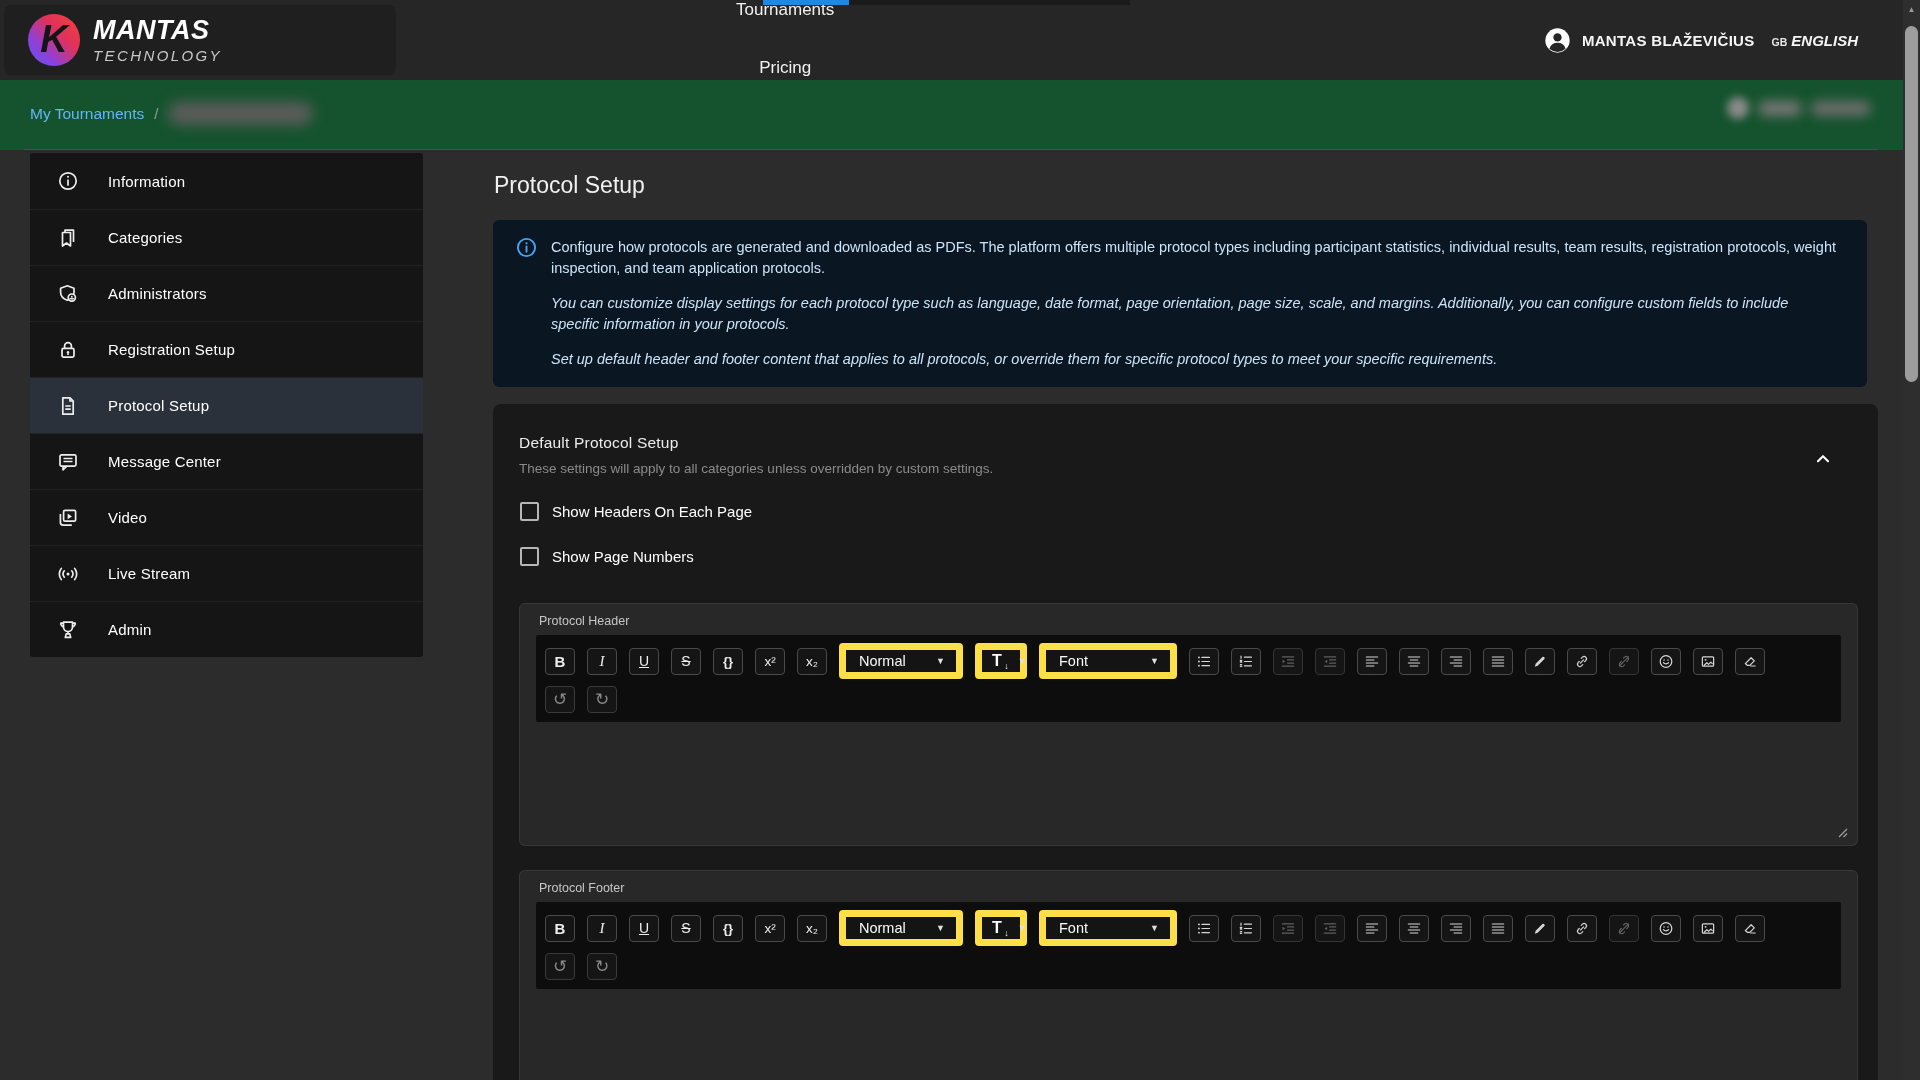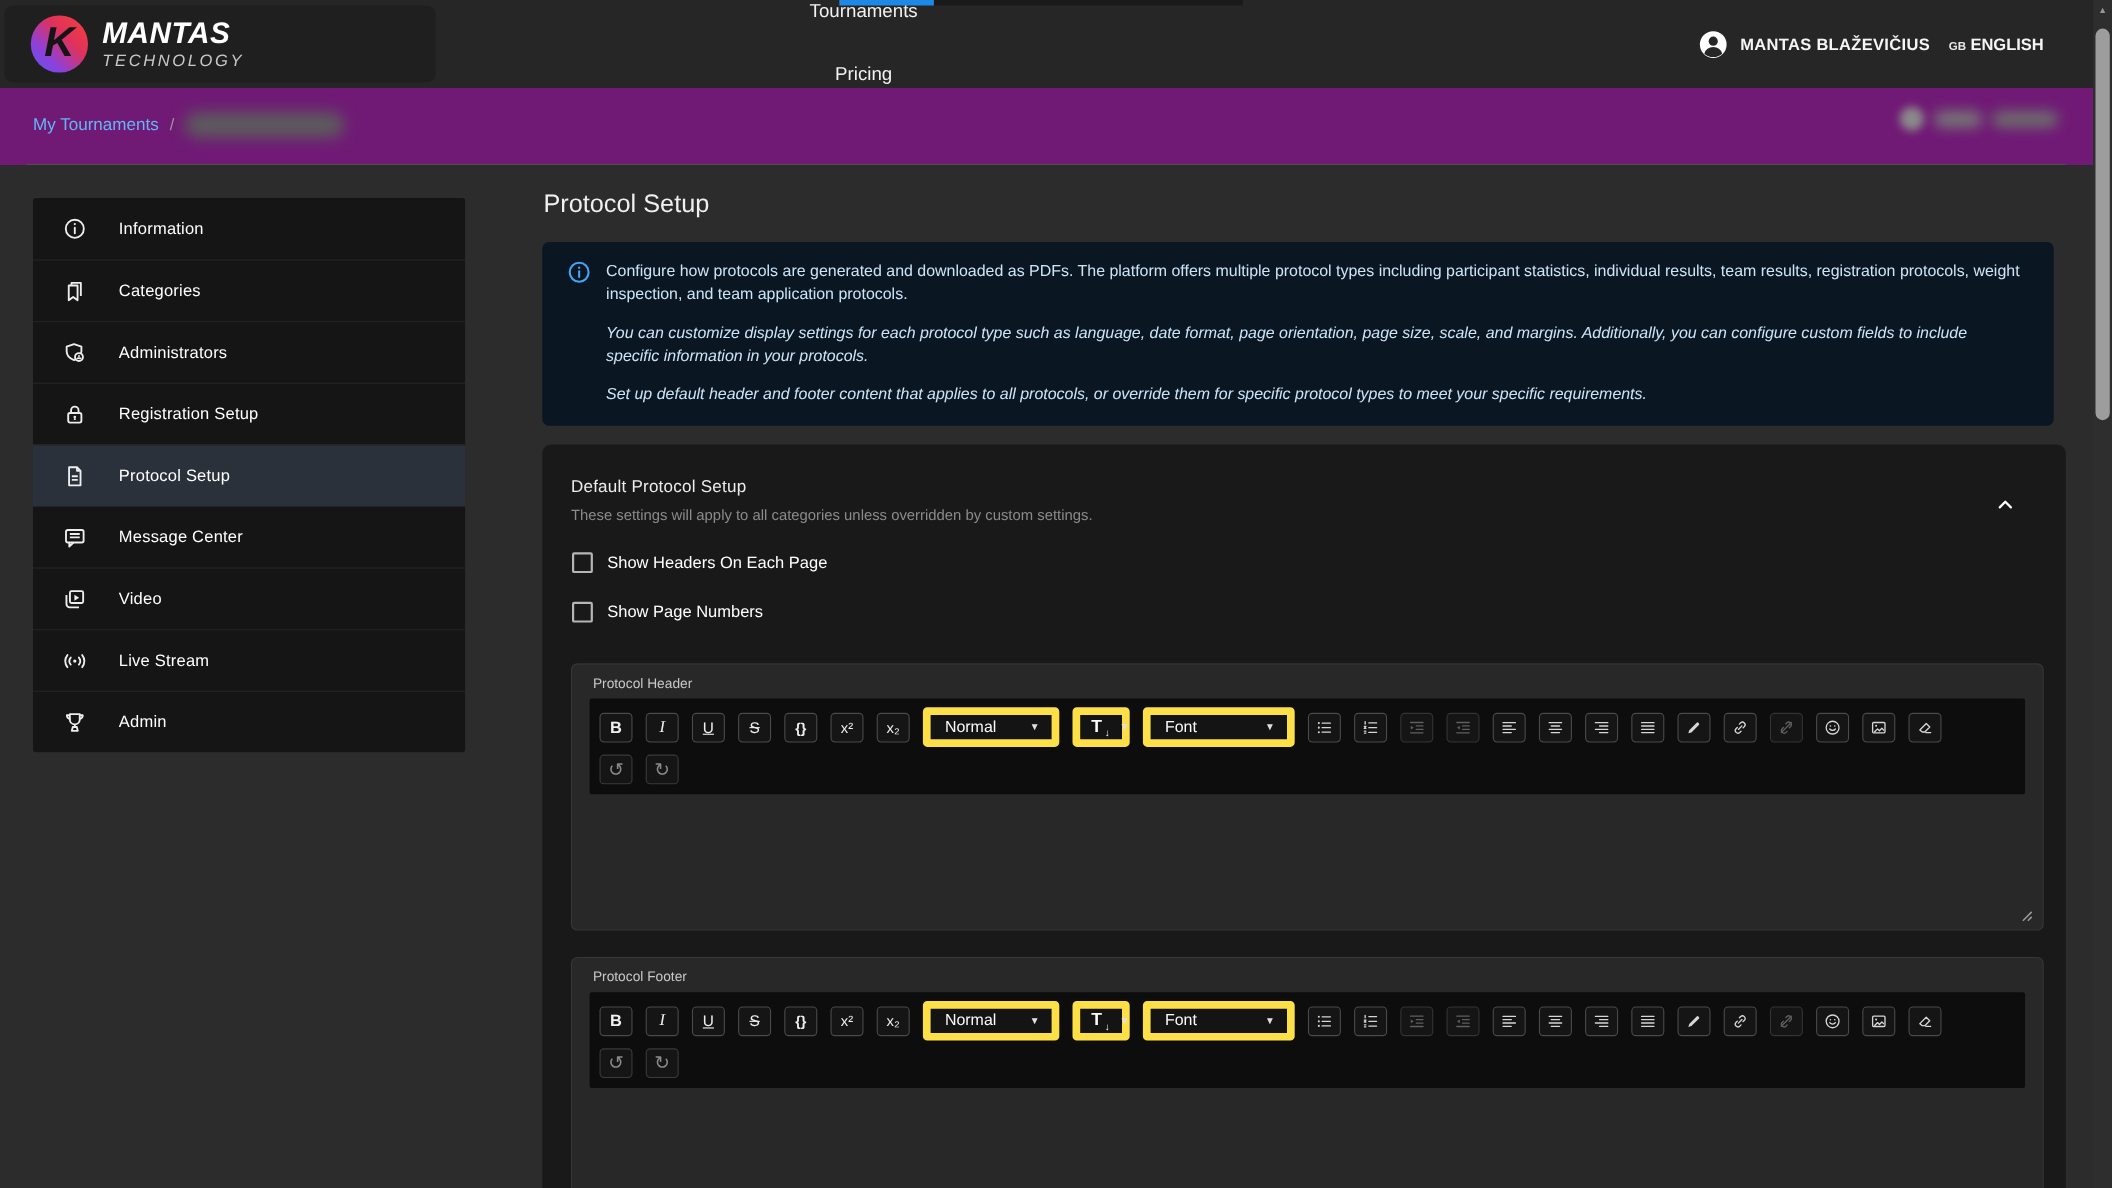--- a/index.html
+++ b/index.html
@@ -22,37 +22,37 @@
   .brand-text{margin-left:13px;}
   .brand-name{font-size:27px;font-weight:800;font-style:italic;color:#fff;letter-spacing:.5px;line-height:1.05;}
   .brand-sub{font-size:15px;font-style:italic;color:#c9c9c9;letter-spacing:2.4px;margin-top:2px;}
   .main-nav{position:absolute;left:736px;top:0;height:80px;display:flex;align-items:center;gap:38px;flex-direction:column;}
   .main-nav a{color:#f2f2f2;font-size:17px;text-decoration:none;cursor:pointer;}
   .user-area{position:absolute;right:45px;top:0;height:80px;display:flex;align-items:center;gap:11px;}
   .avatar{width:27px;height:27px;cursor:pointer;}
   .user-name{font-size:15px;font-weight:700;letter-spacing:.3px;color:#f5f5f5;cursor:pointer;}
   .lang{display:flex;align-items:baseline;gap:4px;margin-left:6px;cursor:pointer;}
   .lang-code{font-size:10.5px;font-weight:700;color:#e8e8e8;}
-  .lang-label{font-size:15px;font-weight:700;color:#f5f5f5;}
+  .lang-label{font-size:15px;font-weight:700;color:#f5f5f5;font-style:italic;}
 
   
-  .breadcrumb-bar{position:absolute;top:80px;left:0;right:17px;height:70px;background:#701a75;}
+  .breadcrumb-bar{position:absolute;top:80px;left:0;right:17px;height:70px;background:#14532d;}
   .breadcrumb-bar::after{content:"";position:absolute;left:24px;right:25px;bottom:0;height:1px;background:#4e4e4e;}
   .bc-inner{position:absolute;left:30px;top:22px;display:flex;align-items:center;gap:10px;}
   .bc-link{color:#64b5f6;font-size:15.5px;text-decoration:none;cursor:pointer;}
   .bc-sep{color:#9a9a9a;font-size:15px;}
   .bc-blur{width:145px;height:23px;border-radius:12px;background:#5c5c5c;filter:blur(7px);}
   .bc-right{position:absolute;right:32px;top:17px;display:flex;align-items:center;gap:9px;}
   .blur-circle{width:22px;height:22px;border-radius:50%;background:#8a8a8a;filter:blur(4px);}
   .blur-blob{height:15px;border-radius:8px;filter:blur(6px);background:#767676;}
   .blur-blob.b1{width:44px;}
   .blur-blob.b2{width:60px;background:#6d6d6d;}
 
   
-  #sidebar{position:absolute;left:30px;top:180px;width:393px;border-radius:3px;overflow:hidden;}
+  #sidebar{position:absolute;left:30px;top:153px;width:393px;border-radius:3px;overflow:hidden;}
   .side-item{height:56px;display:flex;align-items:center;padding:0 20px 0 26px;background:#151515;cursor:pointer;}
   .side-item:not(:first-child){border-top:1px solid #232323;}
   .side-item.active{background:#2b313b;}
   .side-icon{width:24px;height:24px;color:#ededed;margin-right:28px;flex:none;}
   .side-label{color:#fff;font-size:15px;font-weight:500;letter-spacing:.2px;}
 
   
   .page-title{position:absolute;left:494px;top:172px;font-size:23px;font-weight:500;color:#f0f0f0;}
   .info-panel{position:absolute;left:493px;top:220px;width:1374px;background:#0a1622;border-radius:6px;padding:17px 30px 17px 58px;}
   .info-icon{position:absolute;left:23px;top:17px;width:21px;height:21px;}

